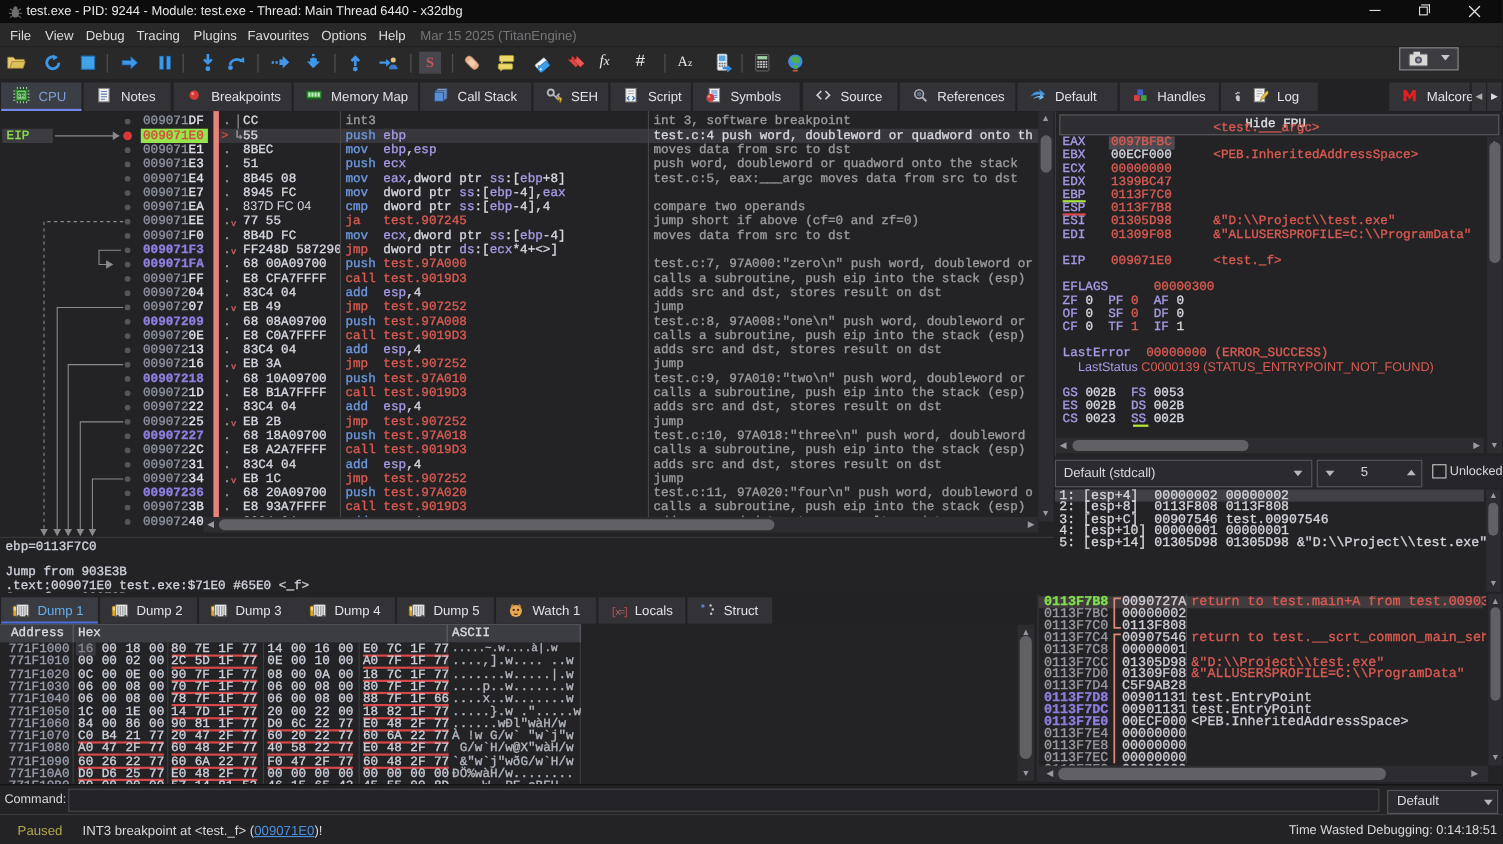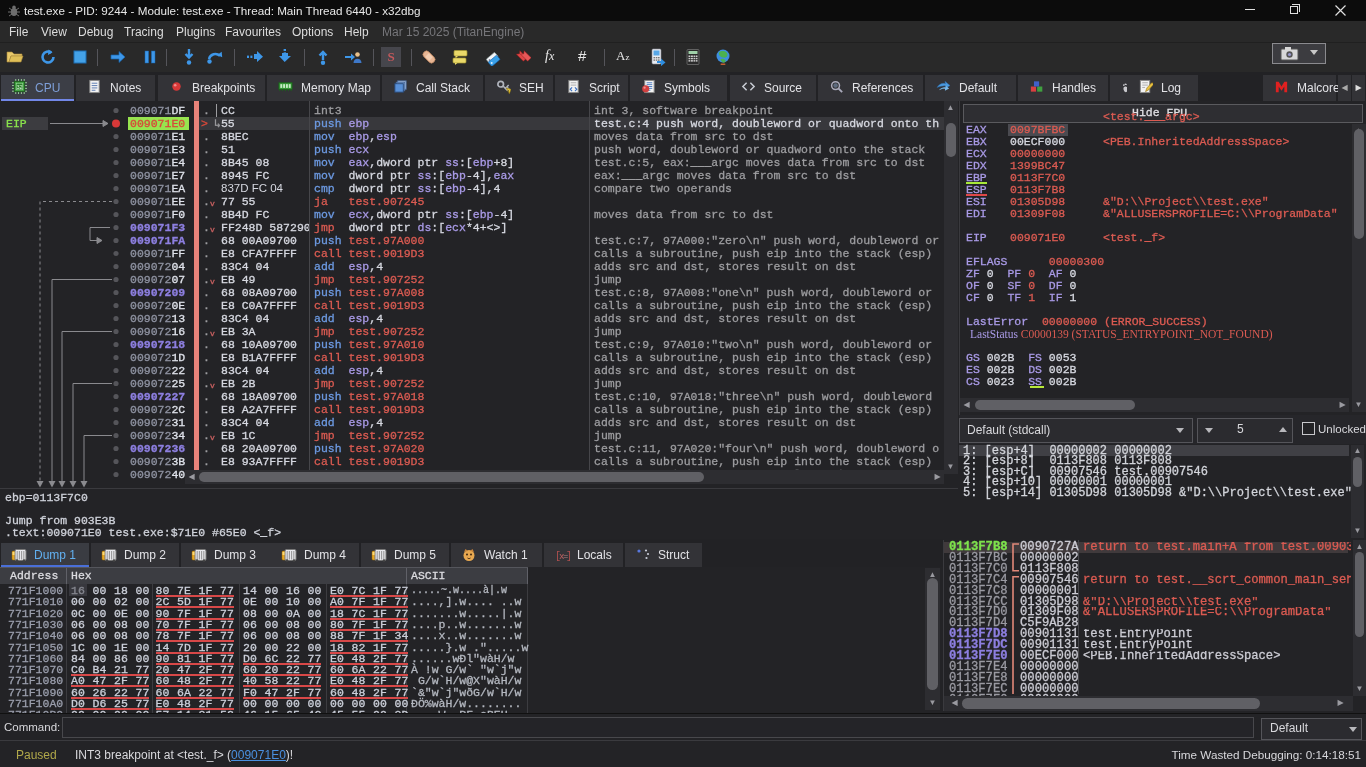--- a/index.html
+++ b/index.html
@@ -335,31 +335,31 @@
     <div class="ab" style="left:594px;top:42px;font-family:Liberation Mono,monospace;white-space:pre;font-size:11.5px;line-height:13px;width:350px;overflow:hidden"><i class="G">push word, doubleword or quadword onto the stack</i></div>
     <div class="ab" style="left:130px;top:55px;font-family:Liberation Mono,monospace;white-space:pre;font-size:11.5px;line-height:13px;color:#8f93a2">009071<i class="A2">E4</i></div>
     <div class="ab" style="left:203px;top:55px;font-family:Liberation Mono,monospace;white-space:pre;font-size:11.5px;line-height:13px;color:#9d9da0">.</div>
     <div class="ab" style="left:221px;top:55px;font-family:Liberation Mono,monospace;white-space:pre;font-size:11.5px;line-height:13px;color:#d6d8e0;width:88px;overflow:hidden">8B45 08</div>
     <div class="ab" style="left:314px;top:55px;font-family:Liberation Mono,monospace;white-space:pre;font-size:11.5px;line-height:13px"><i class="B">mov</i><i class="V">  eax</i><i class="W">,dword ptr </i><i class="V">ss</i><i class="W">:[</i><i class="V">ebp</i><i class="W">+8]</i></div>
     <div class="ab" style="left:594px;top:55px;font-family:Liberation Mono,monospace;white-space:pre;font-size:11.5px;line-height:13px;width:350px;overflow:hidden"><i class="G">test.c:5, eax:___argc moves data from src to dst</i></div>
     <div class="ab" style="left:130px;top:68px;font-family:Liberation Mono,monospace;white-space:pre;font-size:11.5px;line-height:13px;color:#8f93a2">009071<i class="A2">E7</i></div>
     <div class="ab" style="left:203px;top:68px;font-family:Liberation Mono,monospace;white-space:pre;font-size:11.5px;line-height:13px;color:#9d9da0">.</div>
     <div class="ab" style="left:221px;top:68px;font-family:Liberation Mono,monospace;white-space:pre;font-size:11.5px;line-height:13px;color:#d6d8e0;width:88px;overflow:hidden">8945 FC</div>
     <div class="ab" style="left:314px;top:68px;font-family:Liberation Mono,monospace;white-space:pre;font-size:11.5px;line-height:13px"><i class="B">mov</i><i class="W">  dword ptr </i><i class="V">ss</i><i class="W">:[</i><i class="V">ebp</i><i class="W">-4],</i><i class="V">eax</i></div>
-    <div class="ab" style="left:594px;top:68px;font-family:Liberation Mono,monospace;white-space:pre;font-size:11.5px;line-height:13px;width:350px;overflow:hidden"><i class="G">eax:___argc moves data from src to dst</i></div>
     <div class="ab" style="left:130px;top:81px;font-family:Liberation Mono,monospace;white-space:pre;font-size:11.5px;line-height:13px;color:#8f93a2">009071<i class="A2">EA</i></div>
     <div class="ab" style="left:203px;top:81px;font-family:Liberation Mono,monospace;white-space:pre;font-size:11.5px;line-height:13px;color:#9d9da0">.</div>
     <div class="ab" style="left:221px;top:81px;font-family:Liberation Sans, sans-serif;white-space:pre;font-size:11.5px;line-height:13px;color:#d6d8e0;width:88px;overflow:hidden">837D FC 04</div>
     <div class="ab" style="left:314px;top:81px;font-family:Liberation Mono,monospace;white-space:pre;font-size:11.5px;line-height:13px"><i class="B">cmp</i><i class="W">  dword ptr </i><i class="V">ss</i><i class="W">:[</i><i class="V">ebp</i><i class="W">-4],4</i></div>
     <div class="ab" style="left:594px;top:81px;font-family:Liberation Mono,monospace;white-space:pre;font-size:11.5px;line-height:13px;width:350px;overflow:hidden"><i class="G">compare two operands</i></div>
     <div class="ab" style="left:130px;top:94px;font-family:Liberation Mono,monospace;white-space:pre;font-size:11.5px;line-height:13px;color:#8f93a2">009071<i class="A2">EE</i></div>
     <div class="ab" style="left:203px;top:94px;font-family:Liberation Mono,monospace;white-space:pre;font-size:11.5px;line-height:13px;color:#9d9da0">.</div>
     <div class="ab" style="left:210px;top:96px;font-family:Liberation Mono,monospace;white-space:pre;font-size:11.5px;line-height:13px;color:#c86060;font-size:8px">v</div>
     <div class="ab" style="left:221px;top:94px;font-family:Liberation Mono,monospace;white-space:pre;font-size:11.5px;line-height:13px;color:#d6d8e0;width:88px;overflow:hidden">77 55</div>
     <div class="ab" style="left:314px;top:94px;font-family:Liberation Mono,monospace;white-space:pre;font-size:11.5px;line-height:13px"><i class="R">ja   test.907245</i></div>
+    <div class="ab" style="left:594px;top:94px;font-family:Liberation Mono,monospace;white-space:pre;font-size:11.5px;line-height:13px;width:350px;overflow:hidden"><i class="G">jump short if above (cf=0 and zf=0)</i></div>
     <div class="ab" style="left:130px;top:107px;font-family:Liberation Mono,monospace;white-space:pre;font-size:11.5px;line-height:13px;color:#8f93a2">009071<i class="A2">F0</i></div>
     <div class="ab" style="left:203px;top:107px;font-family:Liberation Mono,monospace;white-space:pre;font-size:11.5px;line-height:13px;color:#9d9da0">.</div>
     <div class="ab" style="left:221px;top:107px;font-family:Liberation Mono,monospace;white-space:pre;font-size:11.5px;line-height:13px;color:#d6d8e0;width:88px;overflow:hidden">8B4D FC</div>
     <div class="ab" style="left:314px;top:107px;font-family:Liberation Mono,monospace;white-space:pre;font-size:11.5px;line-height:13px"><i class="B">mov</i><i class="V">  ecx</i><i class="W">,dword ptr </i><i class="V">ss</i><i class="W">:[</i><i class="V">ebp</i><i class="W">-4]</i></div>
     <div class="ab" style="left:594px;top:107px;font-family:Liberation Mono,monospace;white-space:pre;font-size:11.5px;line-height:13px;width:350px;overflow:hidden"><i class="G">moves data from src to dst</i></div>
     <div class="ab" style="left:130px;top:120px;font-family:Liberation Mono,monospace;white-space:pre;font-size:11.5px;line-height:13px;color:#8d7fe0;font-weight:bold">009071F3</div>
     <div class="ab" style="left:203px;top:120px;font-family:Liberation Mono,monospace;white-space:pre;font-size:11.5px;line-height:13px;color:#9d9da0">.</div>
     <div class="ab" style="left:210px;top:122px;font-family:Liberation Mono,monospace;white-space:pre;font-size:11.5px;line-height:13px;color:#c86060;font-size:8px">v</div>
     <div class="ab" style="left:221px;top:120px;font-family:Liberation Mono,monospace;white-space:pre;font-size:11.5px;line-height:13px;color:#d6d8e0;width:88px;overflow:hidden">FF248D <u>587290</u></div>
     <div class="ab" style="left:314px;top:120px;font-family:Liberation Mono,monospace;white-space:pre;font-size:11.5px;line-height:13px"><i class="R">jmp</i><i class="W">  dword ptr </i><i class="V">ds</i><i class="W">:[</i><i class="V">ecx</i><i class="W">*4+&lt;&gt;]</i></div>
@@ -552,21 +552,21 @@
     <div class="ab" style="left:50px;top:107px;font-family:Liberation Mono,monospace;white-space:pre;font-size:11.5px;line-height:12px;color:#db5b52">01309F08</div>
     <div class="ab" style="left:143px;top:107px;font-family:Liberation Mono,monospace;white-space:pre;font-size:11.5px;line-height:12px;color:#db5b52">&amp;"ALLUSERSPROFILE=C:\\ProgramData"</div>
     <div class="ab" style="left:6px;top:131px;font-family:Liberation Mono,monospace;white-space:pre;font-size:11.5px;line-height:12px;color:#a99ae6">EIP</div>
     <div class="ab" style="left:50px;top:131px;font-family:Liberation Mono,monospace;white-space:pre;font-size:11.5px;line-height:12px;color:#db5b52">009071E0</div>
     <div class="ab" style="left:143px;top:131px;font-family:Liberation Mono,monospace;white-space:pre;font-size:11.5px;line-height:12px;color:#db5b52">&lt;test._f&gt;</div>
     <div class="ab" style="left:6px;top:155px;font-family:Liberation Mono,monospace;white-space:pre;font-size:11.5px;line-height:12px"><i style="color:#a99ae6">EFLAGS</i><i style="color:#d6d8e0">      </i><i style="color:#db5b52">00000300</i></div>
     <div class="ab" style="left:6px;top:167px;font-family:Liberation Mono,monospace;white-space:pre;font-size:11.5px;line-height:12px"><i style="color:#a99ae6">ZF</i><i style="color:#d6d8e0"> 0  </i><i style="color:#a99ae6">PF</i><i style="color:#db5b52"> 0  </i><i style="color:#a99ae6">AF</i><i style="color:#d6d8e0"> 0</i></div>
     <div class="ab" style="left:6px;top:179px;font-family:Liberation Mono,monospace;white-space:pre;font-size:11.5px;line-height:12px"><i style="color:#a99ae6">OF</i><i style="color:#d6d8e0"> 0  </i><i style="color:#a99ae6">SF</i><i style="color:#db5b52"> 0  </i><i style="color:#a99ae6">DF</i><i style="color:#d6d8e0"> 0</i></div>
     <div class="ab" style="left:6px;top:191px;font-family:Liberation Mono,monospace;white-space:pre;font-size:11.5px;line-height:12px"><i style="color:#a99ae6">CF</i><i style="color:#d6d8e0"> 0  </i><i style="color:#a99ae6">TF</i><i style="color:#db5b52"> 1  </i><i style="color:#a99ae6">IF</i><i style="color:#d6d8e0"> 1</i></div>
     <div class="ab" style="left:6px;top:215px;font-family:Liberation Mono,monospace;white-space:pre;font-size:11.5px;line-height:12px"><i style="color:#a99ae6">LastError</i><i style="color:#d6d8e0">  </i><i style="color:#db5b52">00000000 (ERROR_SUCCESS)</i></div>
-    <div class="ab" style="left:10px;top:227px;font-family:Liberation Serif, serif;white-space:pre;font-size:11.5px;line-height:12px"><i style="color:#a99ae6">LastStatus</i><i style="color:#d6d8e0"> </i><i style="color:#db5b52">C0000139 (STATUS_ENTRYPOINT_NOT_FOUND)</i></div>
+    <div class="ab" style="left:20px;top:227px;font-family:Liberation Sans, sans-serif;white-space:pre;font-size:11.5px;line-height:12px"><i style="color:#a99ae6">LastStatus</i><i style="color:#d6d8e0"> </i><i style="color:#db5b52">C0000139 (STATUS_ENTRYPOINT_NOT_FOUND)</i></div>
     <div class="ab" style="left:6px;top:251px;font-family:Liberation Mono,monospace;white-space:pre;font-size:11.5px;line-height:12px"><i style="color:#a99ae6">GS</i><i style="color:#d6d8e0"> 002B  </i><i style="color:#a99ae6">FS</i><i style="color:#d6d8e0"> 0053</i></div>
     <div class="ab" style="left:6px;top:263px;font-family:Liberation Mono,monospace;white-space:pre;font-size:11.5px;line-height:12px"><i style="color:#a99ae6">ES</i><i style="color:#d6d8e0"> 002B  </i><i style="color:#a99ae6">DS</i><i style="color:#d6d8e0"> 002B</i></div>
     <div class="ab" style="left:6px;top:275px;font-family:Liberation Mono,monospace;white-space:pre;font-size:11.5px;line-height:12px"><i style="color:#a99ae6">CS</i><i style="color:#d6d8e0"> 0023  </i><i style="color:#a99ae6">SS</i><i style="color:#d6d8e0"> 002B</i></div>
     <div class="ab" style="left:70px;top:285px;width:14px;height:2px;background:#b8e838"></div>
     <div class="sb" style="left:0;top:297px;width:389px;height:14px"></div>
     <div class="arr" style="left:0;top:298px">◀</div>
     <div class="arr" style="left:376px;top:298px">▶</div>
     <div class="sbt" style="left:15px;top:299px;width:160px;height:10px"></div>
     <div class="sb" style="left:392px;top:23px;width:14px;height:288px"></div>
     <div class="arr" style="left:392px;top:24px">▲</div>
@@ -779,21 +779,21 @@
     <div class="ab" style="left:155.5px;top:61.9px;width:78px;height:2px;background:#d84848"></div>
     <div class="ab" style="left:243.0px;top:51.9px;font-family:Liberation Mono,monospace;white-space:pre;font-size:11.5px;line-height:11.3px;word-spacing:0.8px;color:#ccd0da">06 00 08 00</div>
     <div class="ab" style="left:330.0px;top:51.9px;font-family:Liberation Mono,monospace;white-space:pre;font-size:11.5px;line-height:11.3px;word-spacing:0.8px;color:#ccd0da">80 7F 1F 77</div>
     <div class="ab" style="left:330.0px;top:61.9px;width:78px;height:2px;background:#d84848"></div>
     <div class="ab" style="left:411px;top:51.9px;font-family:Liberation Mono,monospace;white-space:pre;font-size:11.5px;line-height:11.3px;color:#b4b8c0">....p..w.......w</div>
     <div class="ab" style="left:8px;top:63.2px;font-family:Liberation Mono,monospace;white-space:pre;font-size:11.5px;line-height:11.3px;color:#9a9eac">771F1040</div>
     <div class="ab" style="left:71.0px;top:63.2px;font-family:Liberation Mono,monospace;white-space:pre;font-size:11.5px;line-height:11.3px;word-spacing:0.8px;color:#ccd0da">06 00 08 00</div>
     <div class="ab" style="left:155.5px;top:63.2px;font-family:Liberation Mono,monospace;white-space:pre;font-size:11.5px;line-height:11.3px;word-spacing:0.8px;color:#ccd0da">78 7F 1F 77</div>
     <div class="ab" style="left:155.5px;top:73.2px;width:78px;height:2px;background:#d84848"></div>
     <div class="ab" style="left:243.0px;top:63.2px;font-family:Liberation Mono,monospace;white-space:pre;font-size:11.5px;line-height:11.3px;word-spacing:0.8px;color:#ccd0da">06 00 08 00</div>
-    <div class="ab" style="left:330.0px;top:63.2px;font-family:Liberation Mono,monospace;white-space:pre;font-size:11.5px;line-height:11.3px;word-spacing:0.8px;color:#ccd0da">88 7F 1F 34</div>
+    <div class="ab" style="left:330.0px;top:63.2px;font-family:Liberation Mono,monospace;white-space:pre;font-size:11.5px;line-height:11.3px;word-spacing:0.8px;color:#ccd0da">88 7F 1F 66</div>
     <div class="ab" style="left:330.0px;top:73.2px;width:78px;height:2px;background:#d84848"></div>
     <div class="ab" style="left:411px;top:63.2px;font-family:Liberation Mono,monospace;white-space:pre;font-size:11.5px;line-height:11.3px;color:#b4b8c0">....x..w.......w</div>
     <div class="ab" style="left:8px;top:74.5px;font-family:Liberation Mono,monospace;white-space:pre;font-size:11.5px;line-height:11.3px;color:#9a9eac">771F1050</div>
     <div class="ab" style="left:71.0px;top:74.5px;font-family:Liberation Mono,monospace;white-space:pre;font-size:11.5px;line-height:11.3px;word-spacing:0.8px;color:#ccd0da">1C 00 1E 00</div>
     <div class="ab" style="left:155.5px;top:74.5px;font-family:Liberation Mono,monospace;white-space:pre;font-size:11.5px;line-height:11.3px;word-spacing:0.8px;color:#ccd0da">14 7D 1F 77</div>
     <div class="ab" style="left:155.5px;top:84.5px;width:78px;height:2px;background:#d84848"></div>
     <div class="ab" style="left:243.0px;top:74.5px;font-family:Liberation Mono,monospace;white-space:pre;font-size:11.5px;line-height:11.3px;word-spacing:0.8px;color:#ccd0da">20 00 22 00</div>
     <div class="ab" style="left:330.0px;top:74.5px;font-family:Liberation Mono,monospace;white-space:pre;font-size:11.5px;line-height:11.3px;word-spacing:0.8px;color:#ccd0da">18 82 1F 77</div>
     <div class="ab" style="left:330.0px;top:84.5px;width:78px;height:2px;background:#d84848"></div>
     <div class="ab" style="left:411px;top:74.5px;font-family:Liberation Mono,monospace;white-space:pre;font-size:11.5px;line-height:11.3px;color:#b4b8c0">.....}.w .".....w</div>

